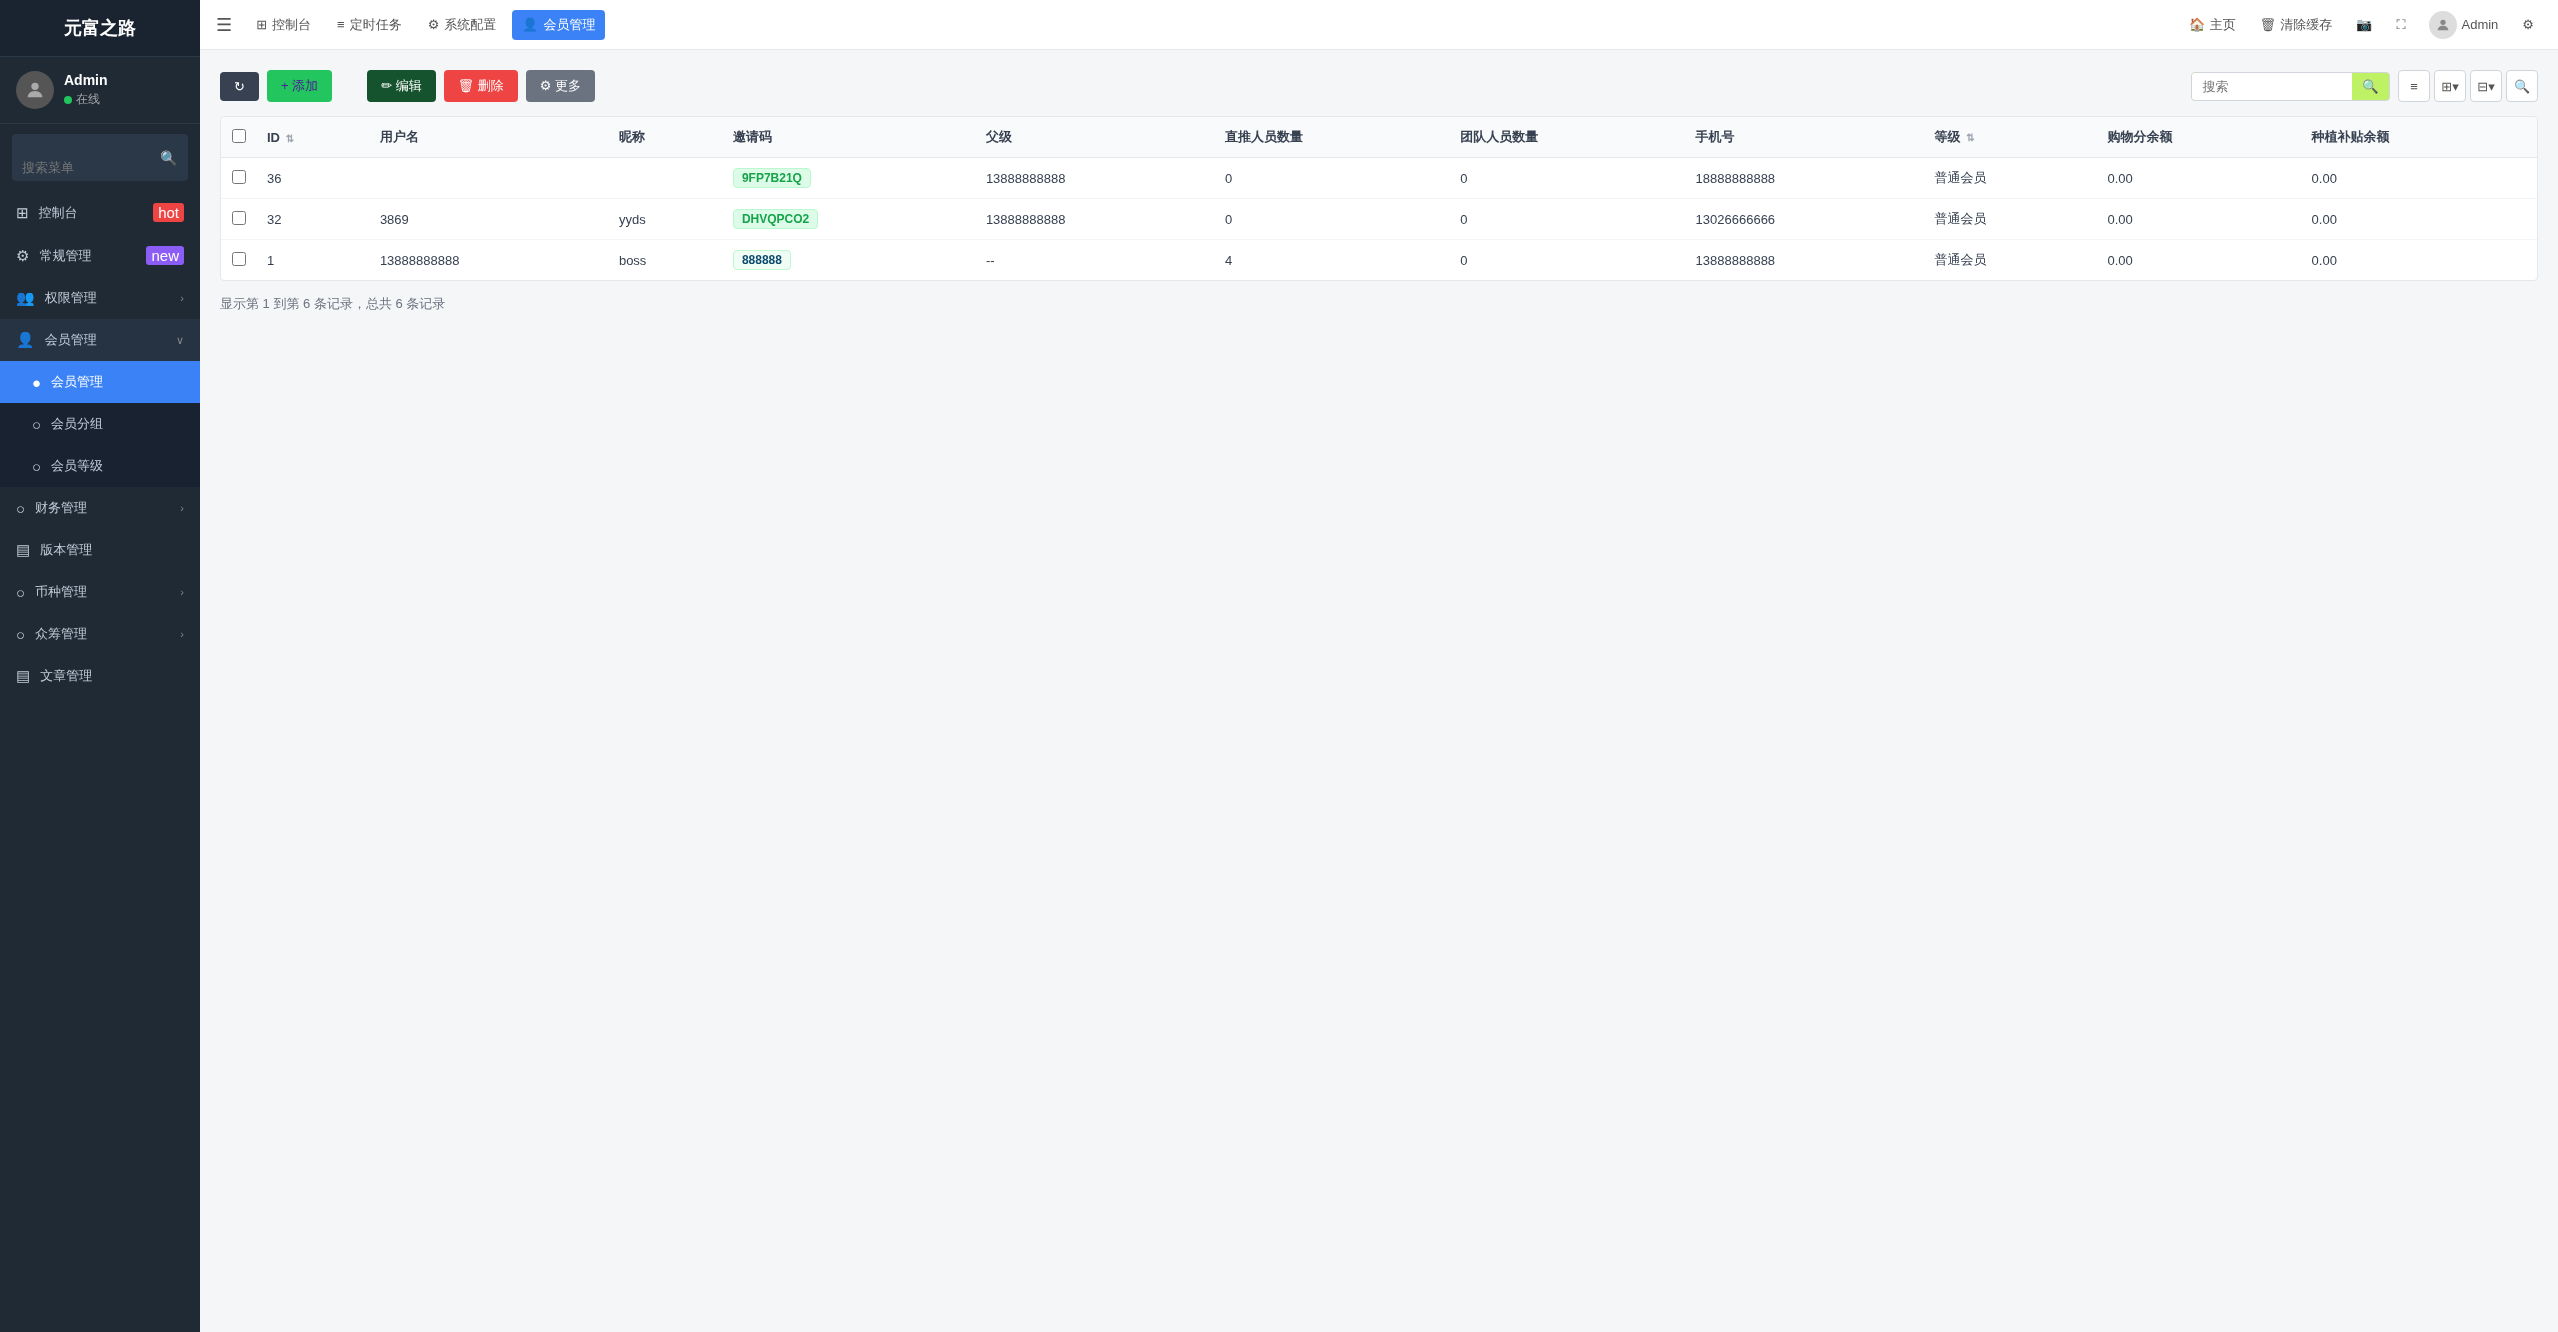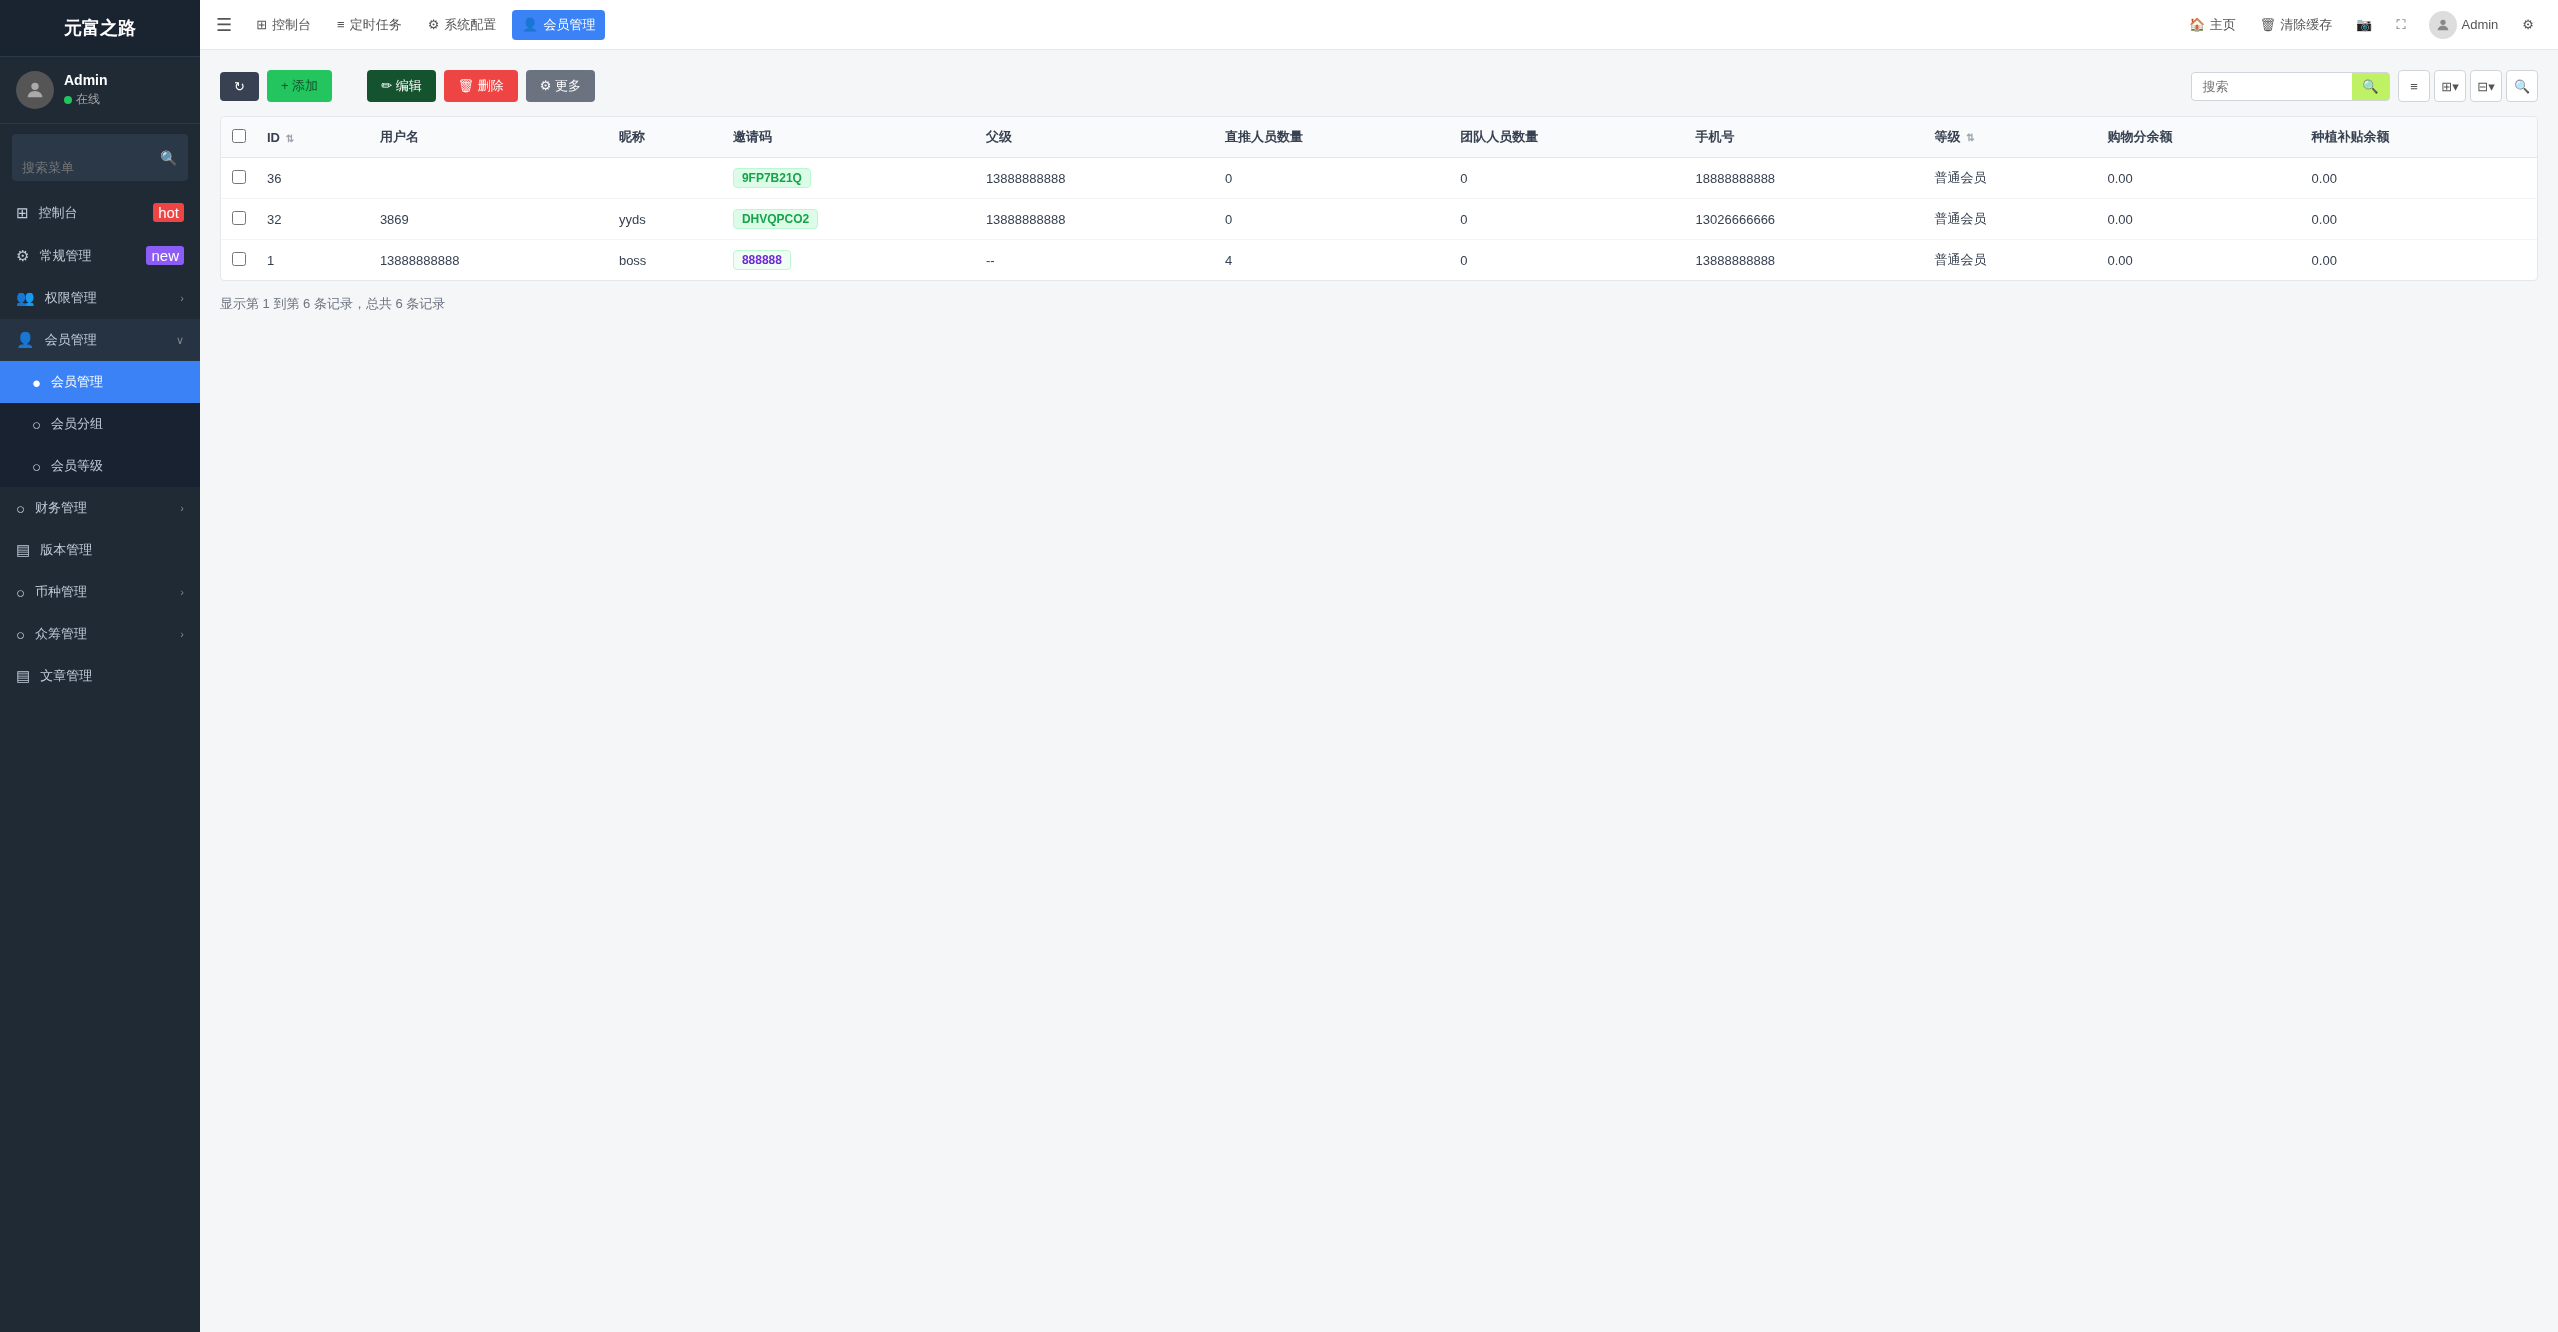--- a/index.html
+++ b/index.html
@@ -42,41 +42,41 @@
     .topnav-right-item { display: flex; align-items: center; gap: 4px; cursor: pointer; padding: 5px 8px; border-radius: 4px; color: #555; font-size: 13px; }
     .admin-avatar { width: 28px; height: 28px; border-radius: 50%; background: #ddd; display: flex; align-items: center; justify-content: center; font-size: 12px; color: #666; }
 
     
     .page-content { flex: 1; padding: 20px; overflow-y: auto; background: #f5f6f7; }
 
     
     .toolbar { display: flex; align-items: center; gap: 8px; margin-bottom: 14px; }
     .btn { display: inline-flex; align-items: center; gap: 5px; padding: 7px 14px; border-radius: 4px; border: none; cursor: pointer; font-size: 13px; font-family: inherit; }
     .btn-refresh { background: #374151; color: #fff; }
-    .btn-add { background: #22c55e; color: #14532d; }
+    .btn-add { background: #22c55e; color: #4c1d95; }
     .btn-edit { background: #14532d; color: #fff; margin-left: 27px; }
     .btn-delete { background: #ef4444; color: #fff; }
     .btn-more { background: #6b7280; color: #fff; }
     .search-box { display: flex; align-items: center; border: 1px solid #d1d5db; border-radius: 4px; background: #bef264; overflow: hidden; }
     .search-box input { border: none; outline: none; padding: 6px 10px; font-size: 13px; width: 160px; }
     .search-btn { background: none; border: none; padding: 6px 10px; cursor: pointer; color: #555; }
     .view-btns { display: flex; gap: 4px; }
     .view-btn { width: 32px; height: 32px; display: flex; align-items: center; justify-content: center; border: 1px solid #d1d5db; border-radius: 4px; background: #fff; cursor: pointer; color: #555; }
 
     
     .table-container { background: #fff; border-radius: 4px; overflow: hidden; border: 1px solid #e5e7eb; overflow-x: auto; }
     table { width: 100%; border-collapse: collapse; min-width: 900px; }
     thead tr { background: #f9fafb; border-bottom: 1px solid #e5e7eb; }
     th { padding: 11px 10px; text-align: left; font-size: 13px; color: #374151; font-weight: 600; white-space: nowrap; }
     td { padding: 10px 10px; border-bottom: 1px solid #f3f4f6; font-size: 13px; color: #374151; white-space: nowrap; }
     tr:last-child td { border-bottom: none; }
     .checkbox-col { width: 36px; text-align: center; }
     .invite-badge { display: inline-block; padding: 2px 8px; border-radius: 4px; font-size: 12px; font-weight: bold; }
     .badge-green { background: #dcfce7; color: #16a34a; border: 1px solid #bbf7d0; }
-    .badge-light-green { background: #f0fdf4; color: #6d28d9; border: 1px solid #bbf7d0; }
+    .badge-light-green { background: #f0fdf4; color: #0c4a6e; border: 1px solid #bbf7d0; }
     .sort-icon { color: #9ca3af; font-size: 10px; margin-left: 2px; }
     .pagination-info { margin-top: 14px; font-size: 13px; color: #6b7280; }
     input[type="checkbox"] { width: 14px; height: 14px; cursor: pointer; }
   </style>
 </head>
 <body>
 
 <div class="sidebar">
   <div class="sidebar-logo">元富之路</div>
 

